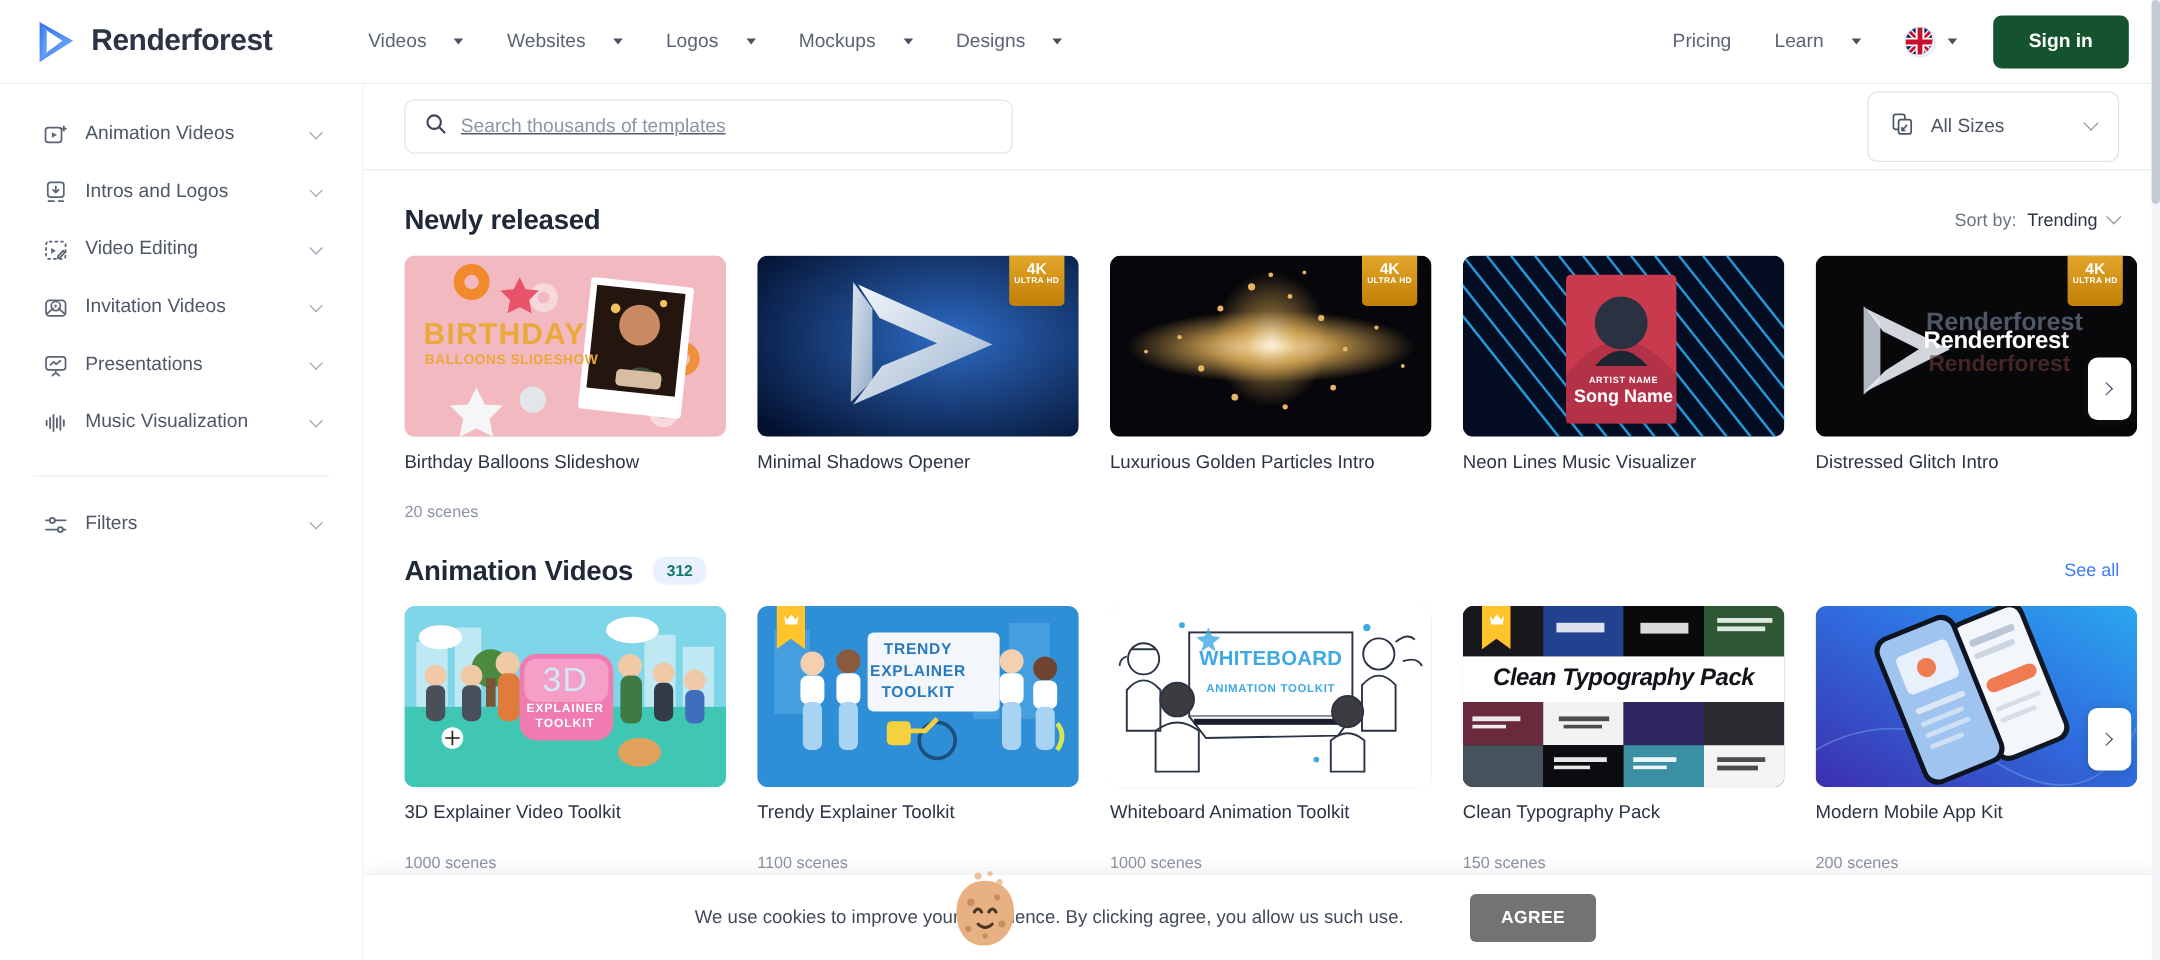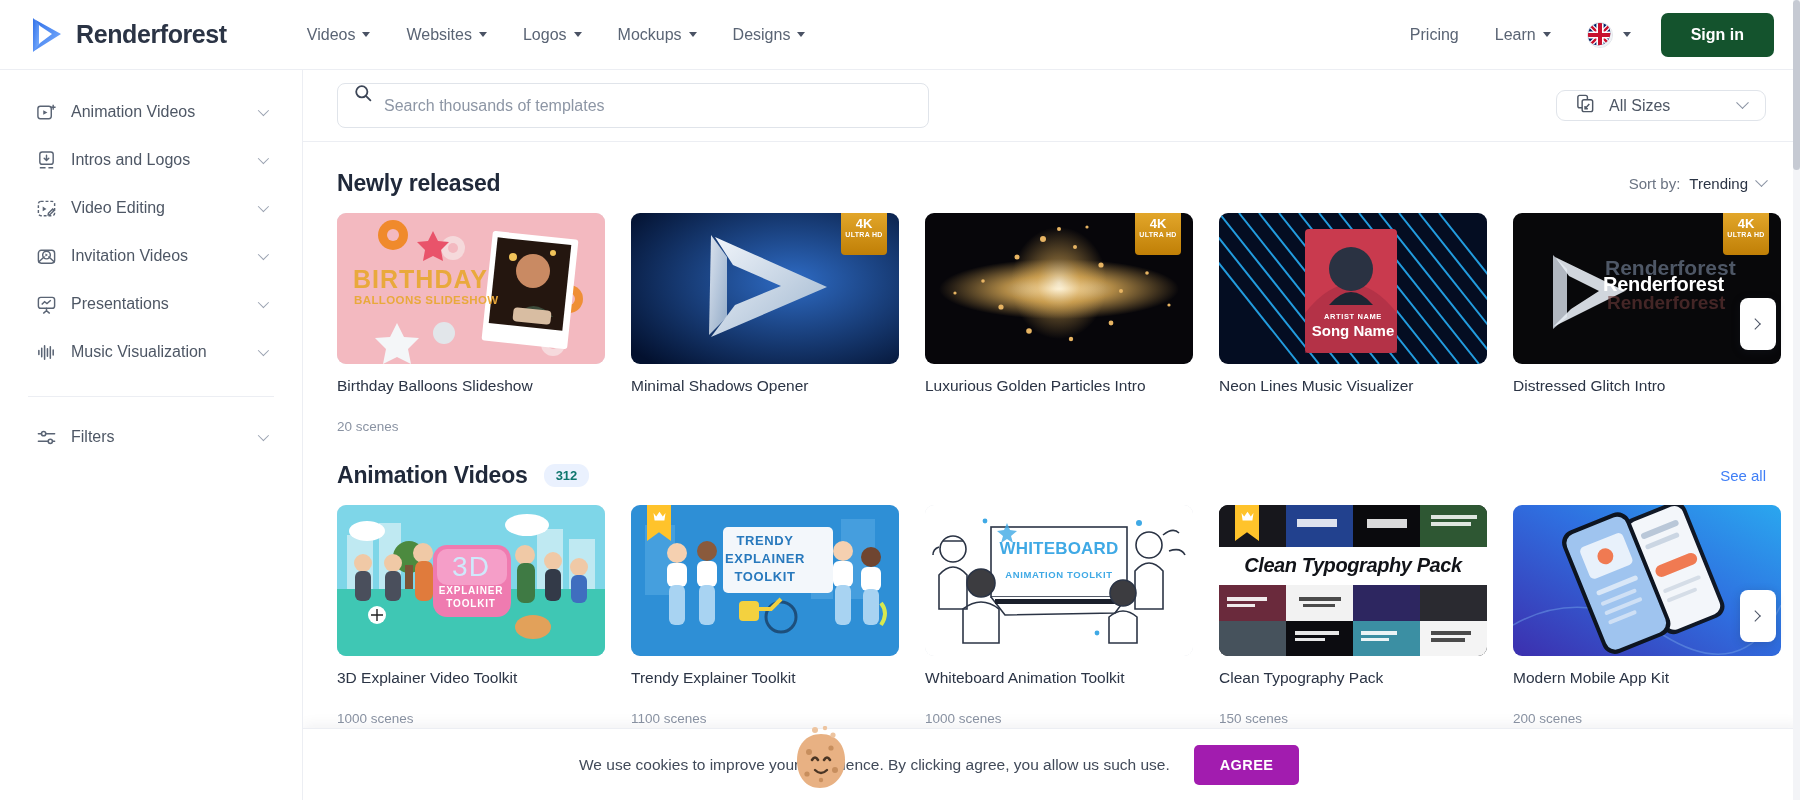--- a/index.html
+++ b/index.html
@@ -23,21 +23,21 @@
     z-index: 20;
   }
   .brand { display: flex; align-items: center; gap: 12px; }
   .brand-mark { width: 34px; height: 36px; display: block; }
   .brand-name {
     font-size: 25px; font-weight: bold; letter-spacing: -0.4px;
     color: #2b3445;
   }
   .mainnav { display: flex; align-items: center; gap: 0px; margin-left: 62px; }
   .navitem {
-    display: flex; align-items: center; gap: 7px;
+    display: flex; align-items: center; gap: 23px;
     font-size: 16px; color: #5a6474;
     padding: 8px 18px; cursor: pointer;
   }
   .caret {
     width: 0; height: 0;
     border-left: 4.5px solid transparent;
     border-right: 4.5px solid transparent;
     border-top: 5.5px solid #4a5264;
     display: inline-block;
   }
@@ -102,37 +102,38 @@
 
   
   .main { flex: 1; position: relative; overflow: hidden; background:#fff;}
   .toolbar {
     height: 72px;
     display: flex; align-items: center;
     padding: 0 34px 0 34px;
     border-bottom: 1px solid #eceef3;
   }
   .searchbox {
-    width: 592px; height: 45px;
+    width: 507px; height: 45px;
     border: 1px solid #e0e4ea;
     border-radius: 8px;
-    display: flex; 
+    display: flex; align-items: center;
     padding: 0 16px;
     gap: 12px;
+    text-decoration: underline;
   }
   .searchbox input {
     border: none; outline: none; flex: 1;
     font-size: 16px; color: #2b3445;
     font-family: "Liberation Sans", sans-serif;
     background: transparent;
   }
   .searchbox input::placeholder { color: #8d96a5; }
   .sizes {
     margin-left: auto;
-    height: 31px; min-width: 210px;
+    height: 59px; min-width: 210px;
     border: 1px solid #e0e4ea; border-radius: 9px;
     display: flex; align-items: center; gap: 13px;
     padding: 0 18px; cursor: pointer;
     font-size: 16px; color: #4e5765;
   }
   .sizes .caret-thin { margin-left: auto; }
 
   .scroller { height: 658px; overflow: hidden; padding: 0 34px; position: relative; }
 
   .sec-head {
@@ -206,22 +207,22 @@
     background: #fff;
     border-top: 1px solid #eceef3;
     box-shadow: 0 -2px 14px rgba(25,35,60,.07);
     display: flex; align-items: center;
     padding: 0 40px 0 210px;
     z-index: 30;
   }
   .cookie-ico { position: absolute; left: 488px; bottom: 8px; width: 60px; height: 66px; }
   .cookie-text { font-size: 15.5px; color: #414a59; margin-left: 66px;}
   .agree {
-    margin-left: 24px;
-    background: #a21caf; color: #fff;
+    margin-left: 55px;
+    background: #737373; color: #fff;
     border: none; border-radius: 5px;
     font-size: 14.5px; font-weight: bold;
     letter-spacing: .4px;
     padding: 12px 26px; cursor: pointer;
     font-family: "Liberation Sans", sans-serif;
   }
 
   
   .rail { position: absolute; right: 0; top: 0; width: 7px; height: 800px; background: #f3f4f7; z-index: 40;}
   .rail i { position: absolute; top: 0; left: 0; width: 7px; height: 170px; background: #c6cad3; border-radius: 4px; display:block;}

